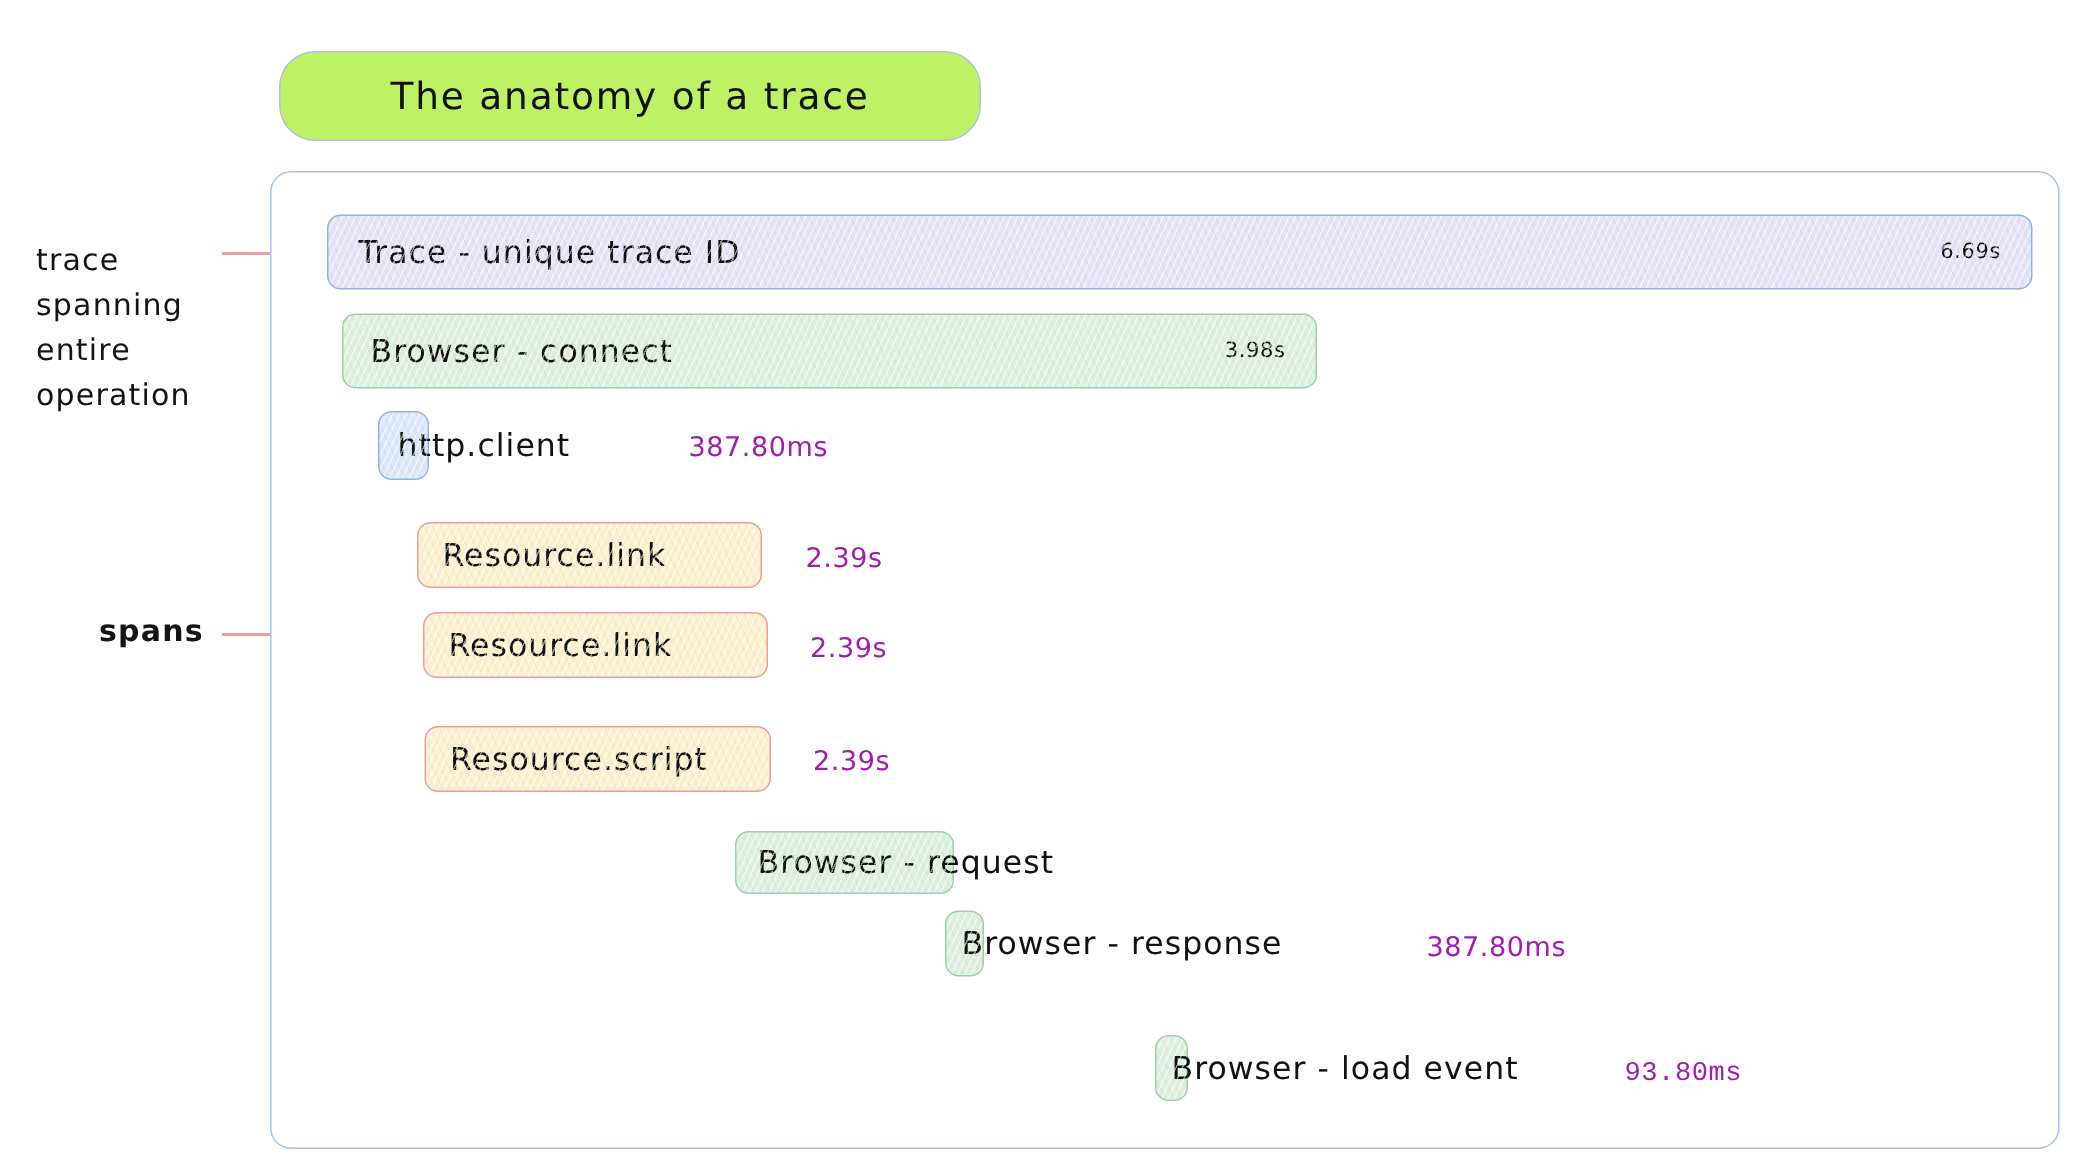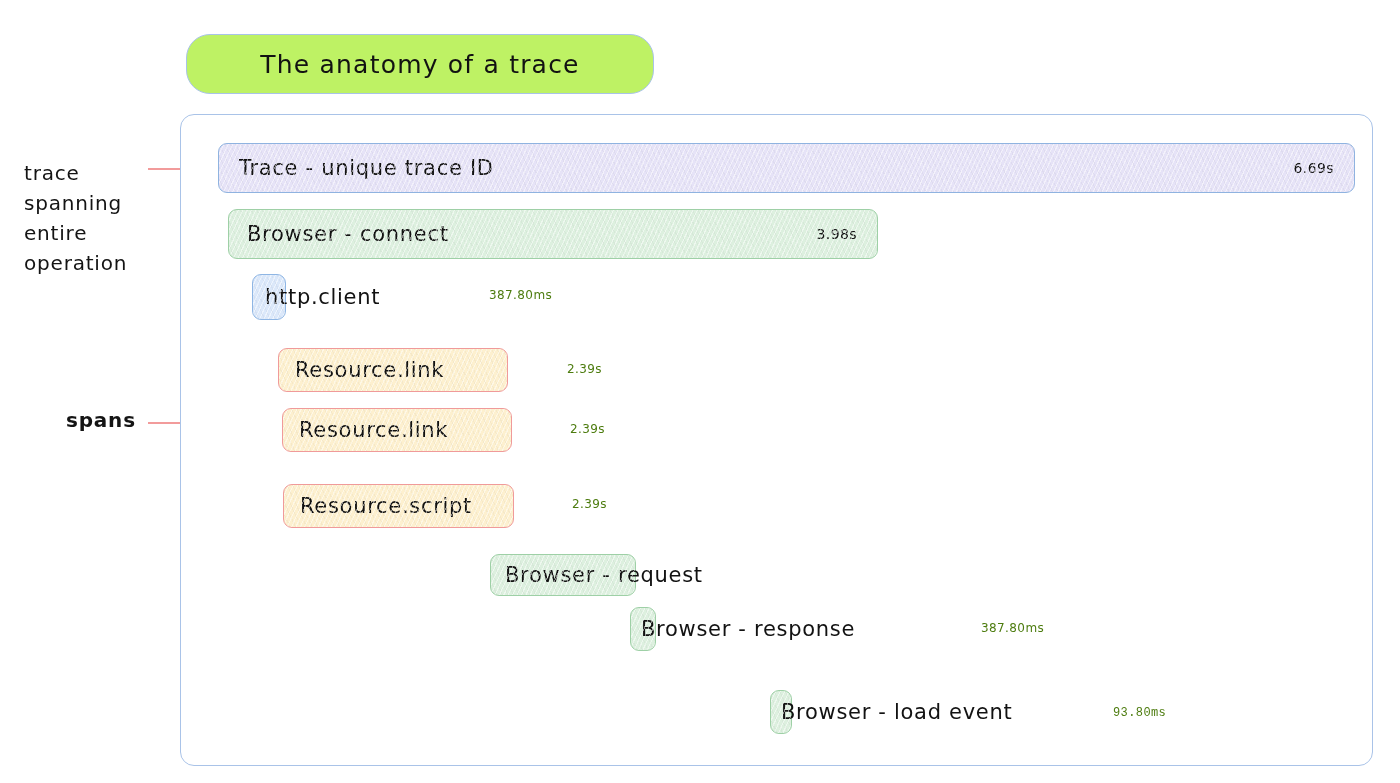--- a/index.html
+++ b/index.html
@@ -113,25 +113,24 @@
   }
   .bar-dur-inside {
     position: absolute;
     top: 50%;
     transform: translateY(-50%);
     font-size: 14px;
     letter-spacing: .4px;
     white-space: nowrap;
   }
   .dur-outside {
-    font-size: 12px;
+    font-size: 18px;
     letter-spacing: .4px;
     white-space: nowrap;
-    color: #4d7c0f;
-    margin-left: 30px;
+    color: #a21caf;
   }
 
   
   .bar::after {
     content: "";
     position: absolute;
     left: 0; top: 0; right: 0; bottom: 0;
     border-radius: 8px;
     pointer-events: none;
     background-image:

